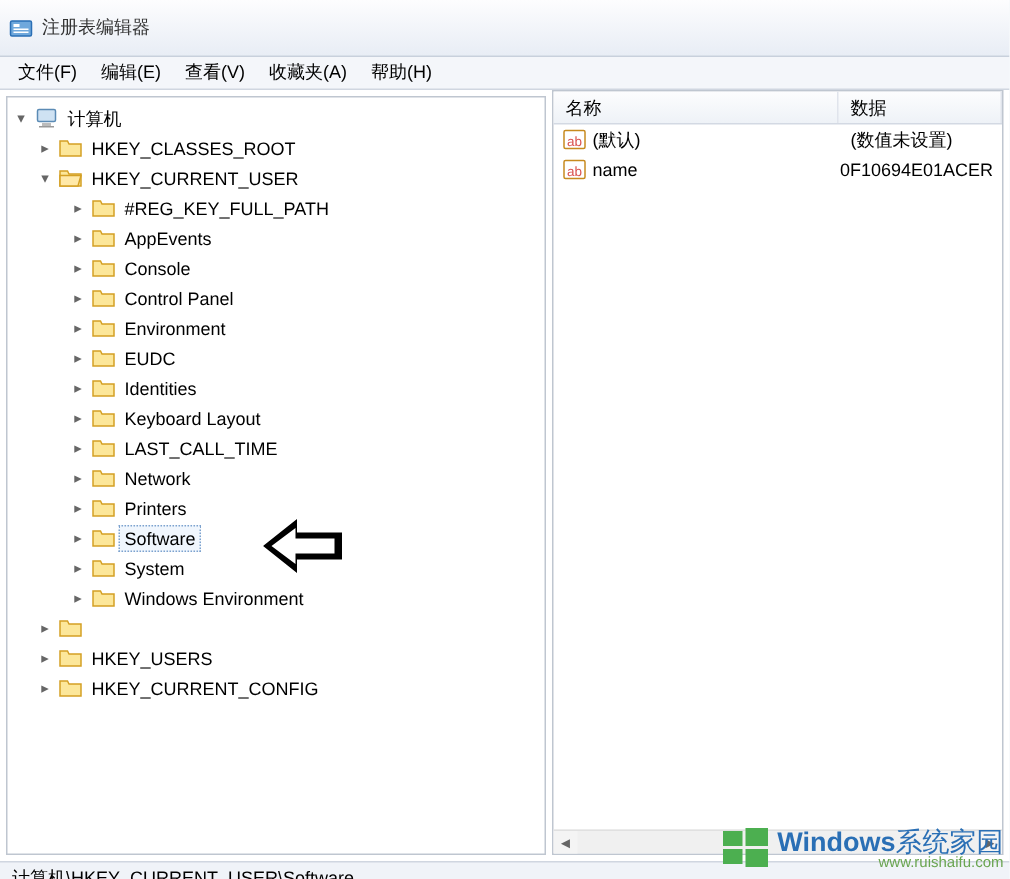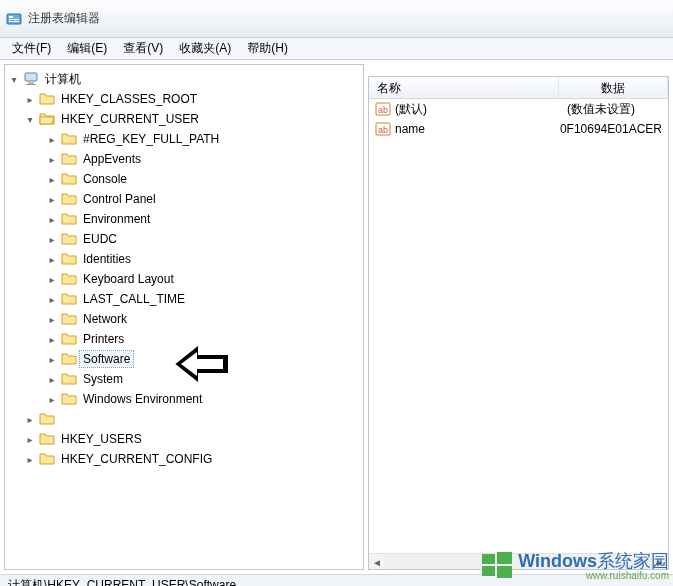--- a/index.html
+++ b/index.html
@@ -44,21 +44,21 @@
       width: 360px;
       border: 1px solid #bfc6d0;
       margin: 4px 2px 4px 4px;
       background: #fff;
       overflow: auto;
       padding: 4px 0;
     }
     .list-pane {
       flex: 1;
       border: 1px solid #bfc6d0;
-      margin: 16px 4px 4px 2px;
+      margin: 0 4px 4px 2px;
       background: #fff;
       display: flex;
       flex-direction: column;
       overflow: hidden;
     }
     .tree { list-style: none; }
     .tree-row {
       display: flex;
       align-items: center;
       height: 20px;
@@ -75,21 +75,21 @@
       background: linear-gradient(#fdfdfe, #eef2f7);
       border-bottom: 1px solid #d3d9e3;
       height: 22px;
     }
     .list-header .col {
       padding: 3px 8px;
       border-right: 1px solid #e0e4ec;
       font-weight: normal;
     }
     .col-name { width: 190px; }
-    .col-data { flex: 1; text-align: center; }
+    .col-data { flex: 1; }
     .list-body { flex: 1; overflow: auto; }
     .list-row {
       display: flex;
       align-items: center;
       height: 20px;
       padding: 0 6px;
     }
     .list-row .vicon { width: 16px; height: 16px; margin-right: 4px; display: inline-flex; }
     .list-row .vname { width: 172px; }
     .list-row .vdata { flex: 1; }

